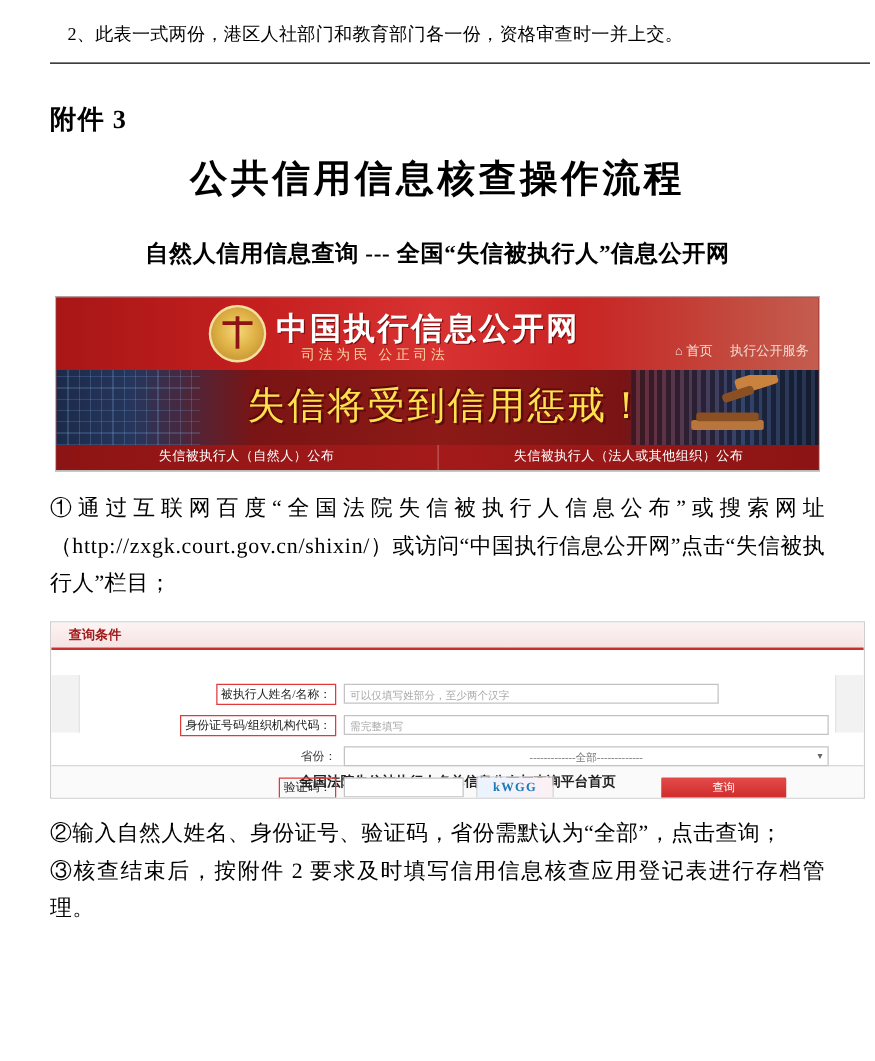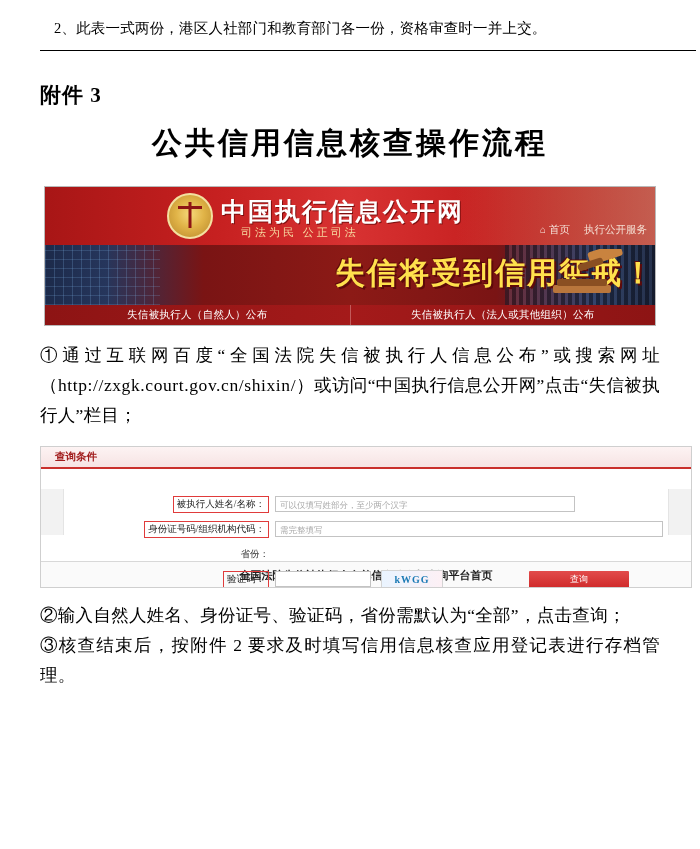--- a/index.html
+++ b/index.html
@@ -158,23 +158,23 @@
   }
   .fig1-mid .grid-right {
     position: absolute;
     right: 0; top: 0; bottom: 0; width: 150px;
     background:
       repeating-linear-gradient(90deg, rgba(20,25,40,0.55) 0 4px, rgba(90,110,150,0.25) 4px 7px);
   }
   .slogan {
     position: absolute;
     left: 16px; right: 0; top: 8px;
-    text-align: right;
+    text-align: center;
     font-size: 30px;
-    font-weight: bold;
+    font-weight: normal;
     color: #ffe14d;
     letter-spacing: 2px;
     text-shadow: 2px 2px 0 #5e0a0a, -1px -1px 0 #5e0a0a;
     font-family: "Liberation Serif", serif;
   }
   .gavel {
     position: absolute;
     right: 22px; top: 4px;
     width: 86px; height: 52px;
   }
@@ -346,20 +346,21 @@
 
 <div class="page">
 
   <div class="top-note">2、此表一式两份，港区人社部门和教育部门各一份，资格审查时一并上交。</div>
   <div class="top-rule"></div>
 
   <div class="attach-label">附件 3</div>
 
   <div class="main-title">公共信用信息核查操作流程</div>
 
+  <div class="sub-title">自然人信用信息查询 --- 全国“失信被执行人”信息公开网</div>
 
   <div class="figure1">
     <div class="fig1-top">
       <div class="emblem"></div>
       <div class="banner-title">中国执行信息公开网</div>
       <div class="banner-sub">司法为民    公正司法</div>
       <div class="banner-nav">
         <span>
           <span class="home-icon">⌂</span><span>首页</span>
         </span>
@@ -405,20 +406,21 @@
 
         <div class="f2-row">
           <div class="f2-label boxed">
             <span>身份证号码/组织机构代码：</span>
           </div>
           <div class="f2-input w-mid">需完整填写</div>
         </div>
 
         <div class="f2-row">
           <div class="f2-label">省份：</div>
+          <div class="f2-select">-------------全部-------------</div>
         </div>
 
         <div class="f2-row">
           <div class="f2-label boxed">
             <span>验证码：</span>
           </div>
           <div class="f2-input w-short"></div>
           <div class="captcha-img">kWGG</div>
           <div class="search-btn">查询</div>
         </div>

